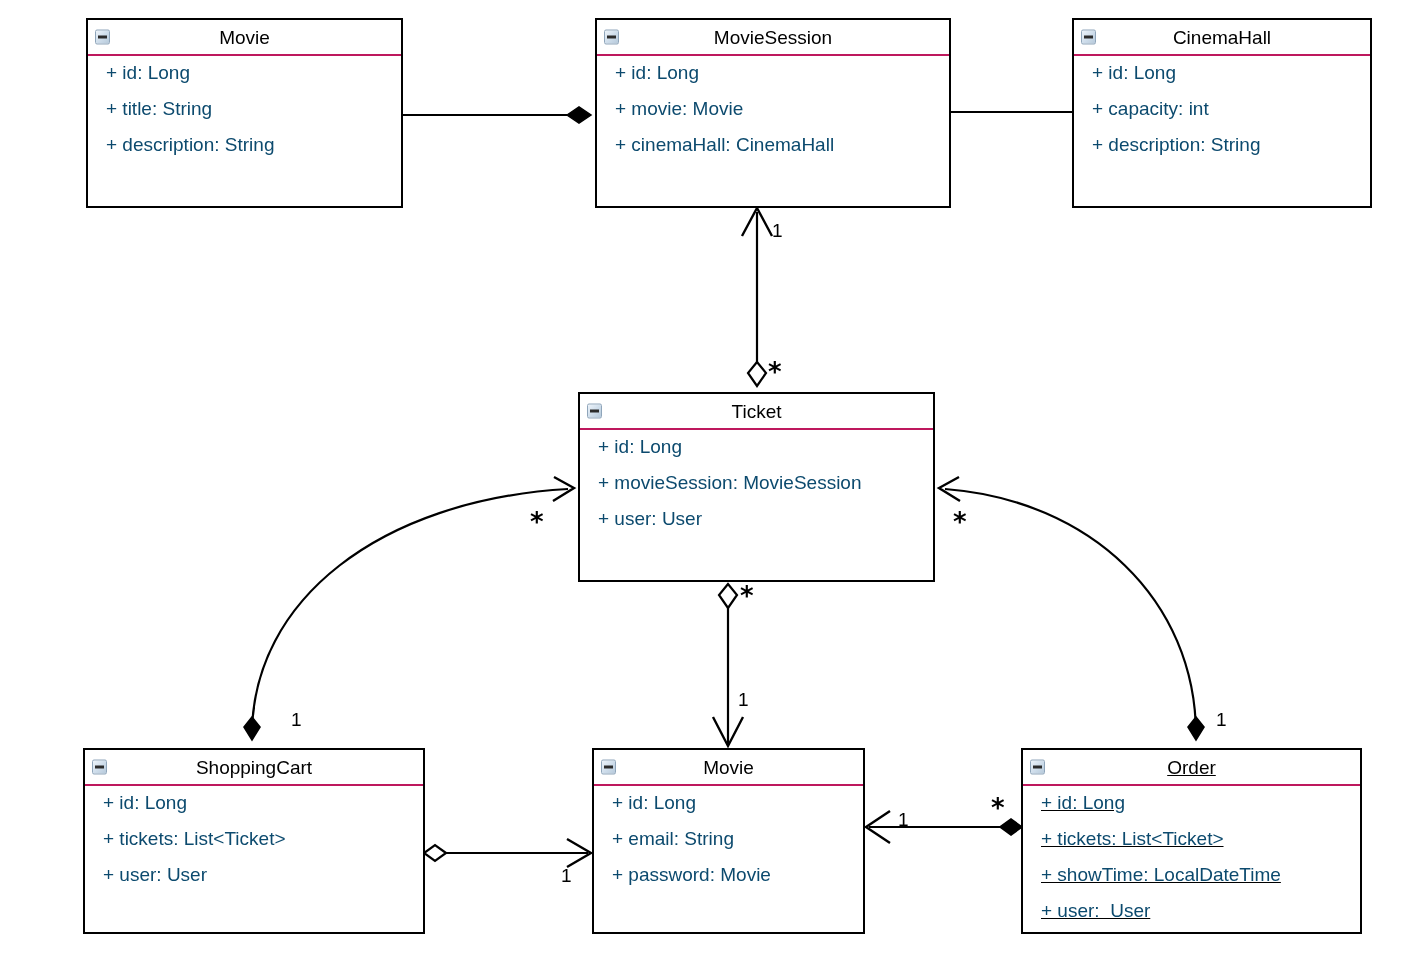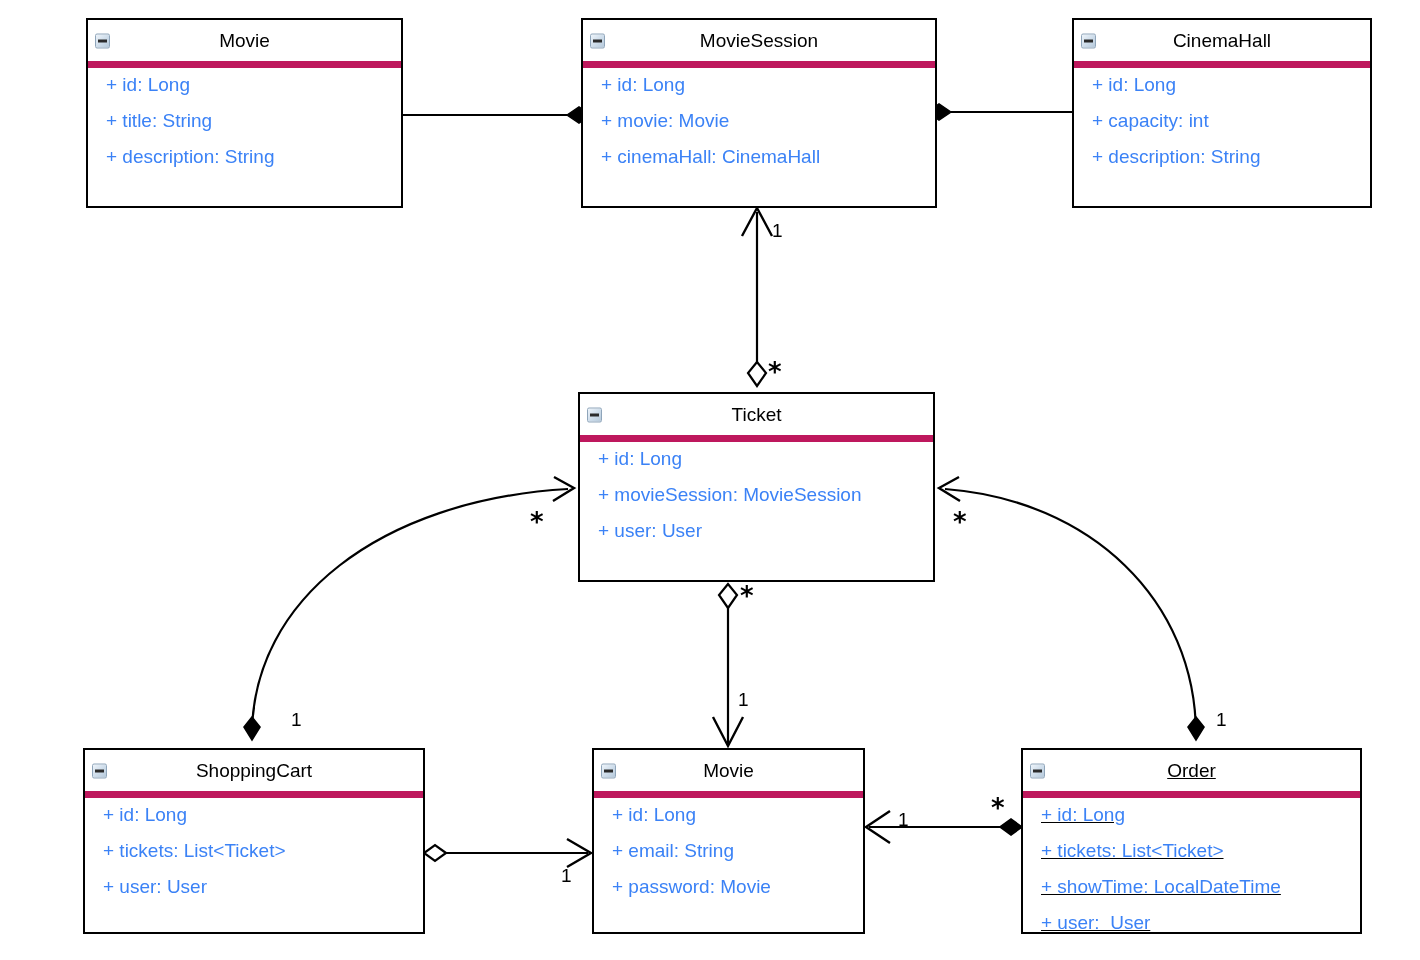--- a/index.html
+++ b/index.html
@@ -27,22 +27,22 @@
   .uml-class {
     position: absolute;
     box-sizing: border-box;
     background: #ffffff;
     border: 2px solid #000000;
     z-index: 5;
   }
   .uml-title-bar {
     position: relative;
     box-sizing: border-box;
-    height: 48px;
-    border-bottom: 7px solid #be185d;
+    height: 36px;
+    border-bottom: 2px solid #be185d;
     display: flex;
     align-items: center;
     justify-content: center;
   }
   .uml-title-text {
     font-size: 19px;
     color: #000000;
     line-height: 1;
     white-space: nowrap;
   }
@@ -65,21 +65,21 @@
     display: block;
     width: 9px;
     height: 3px;
     background: #2b2b2b;
   }
   .uml-attrs {
     padding: 7px 0 0 0;
   }
   .uml-attr {
     font-size: 19px;
-    color: #3b82f6;
+    color: #0c4a6e;
     line-height: 1;
     padding: 0 0 0 18px;
     margin-bottom: 17px;
     white-space: pre;
   }
   .mult-label {
     position: absolute;
     font-size: 19px;
     color: #000000;
     line-height: 1;
@@ -157,21 +157,21 @@
         </span>
       <span class="uml-title-text">Movie</span>
     </div>
     <div class="uml-attrs">
       <div class="uml-attr">+ id: Long</div>
       <div class="uml-attr">+ title: String</div>
       <div class="uml-attr">+ description: String</div>
     </div>
   </div>
 
-  <div class="uml-class" id="cls-moviesession" style="left: 581px; top: 18px; width: 356px; height: 190px;">
+  <div class="uml-class" id="cls-moviesession" style="left: 595px; top: 18px; width: 356px; height: 190px;">
     <div class="uml-title-bar">
       <span class="collapse-icon">
           <i></i>
         </span>
       <span class="uml-title-text">MovieSession</span>
     </div>
     <div class="uml-attrs">
       <div class="uml-attr">+ id: Long</div>
       <div class="uml-attr">+ movie: Movie</div>
       <div class="uml-attr">+ cinemaHall: CinemaHall</div>

